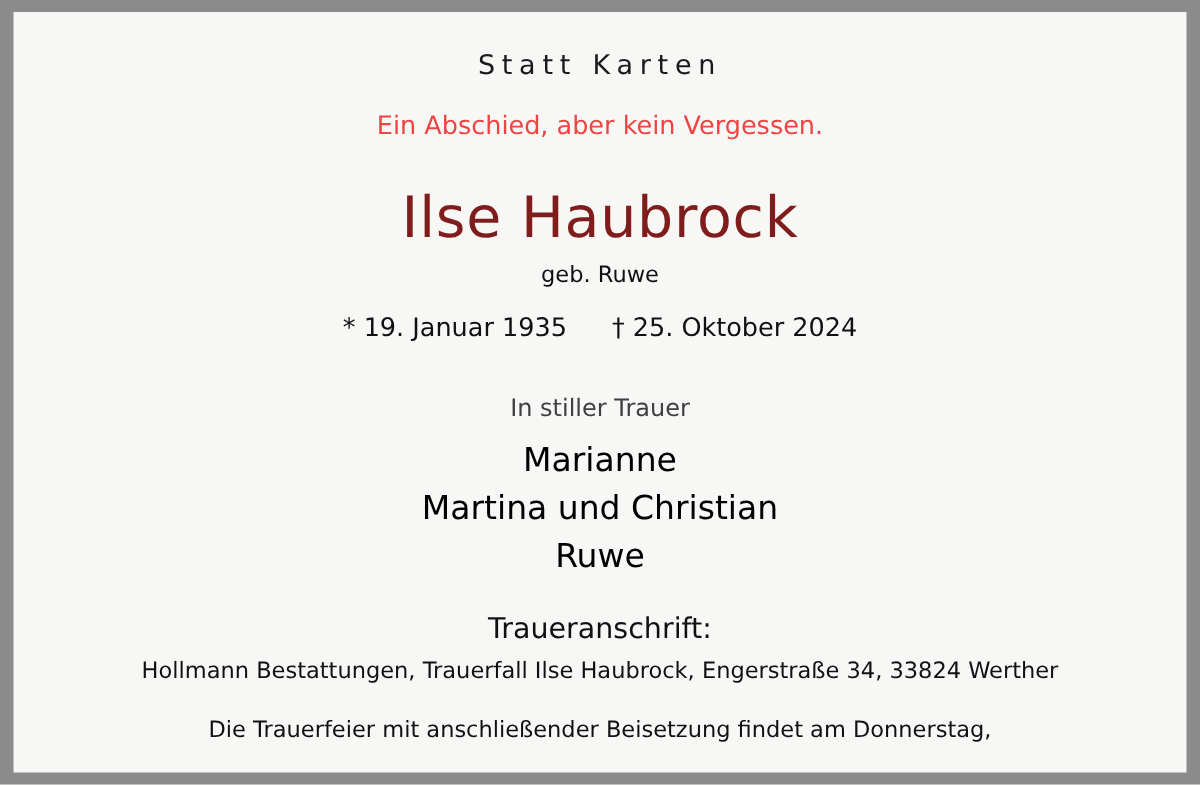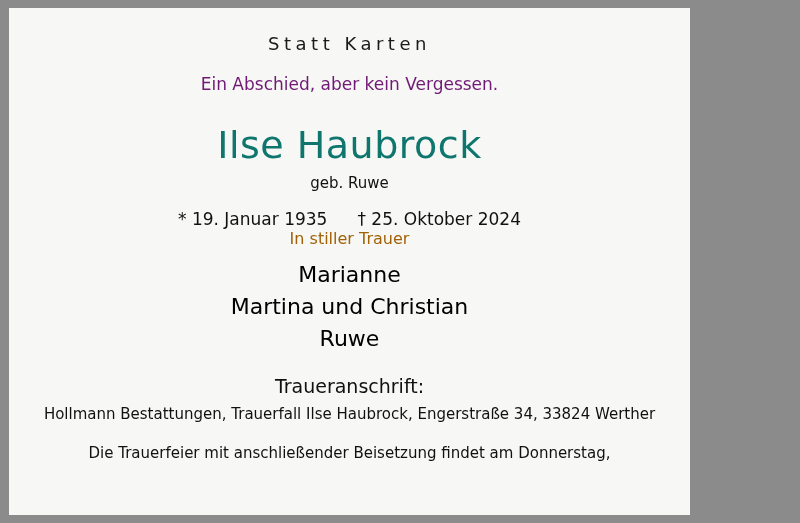--- a/index.html
+++ b/index.html
@@ -10,61 +10,62 @@
     width: 800px;
     height: 523px;
     background: #8b8b8b;
     font-family: "DejaVu Sans", sans-serif;
     overflow: hidden;
   }
   .obituary-card {
     position: absolute;
     left: 9px;
     top: 8px;
-    width: 681px;
+    width: 782px;
     height: 507px;
     background: #f7f7f5;
     box-sizing: border-box;
     display: flex;
     flex-direction: column;
     align-items: center;
   }
   .statt-karten {
     margin-top: 25px;
     font-size: 18px;
     letter-spacing: 4.5px;
     color: #1a1a1a;
     font-weight: 400;
   }
   .subtitle {
     margin-top: 20px;
     font-size: 17px;
-    color: #701a75;
+    color: #ef4444;
   }
   .name {
     margin-top: 29px;
     font-size: 38px;
-    color: #0f766e;
+    color: #7f1d1d;
     letter-spacing: 0.5px;
   }
   .born-name {
     margin-top: 7px;
     font-size: 15px;
     color: #111;
   }
   .dates {
     margin-top: 17px;
     font-size: 17px;
     color: #111;
     display: flex;
     gap: 30px;
   }
   .mourning-label {
+    margin-top: 33px;
     font-size: 16px;
-    color: #a16207;
+    color: #404040;
   }
   .mourners {
     margin-top: 14px;
     display: flex;
     flex-direction: column;
     align-items: center;
     gap: 7px;
   }
   .mourner {
     font-size: 22px;

